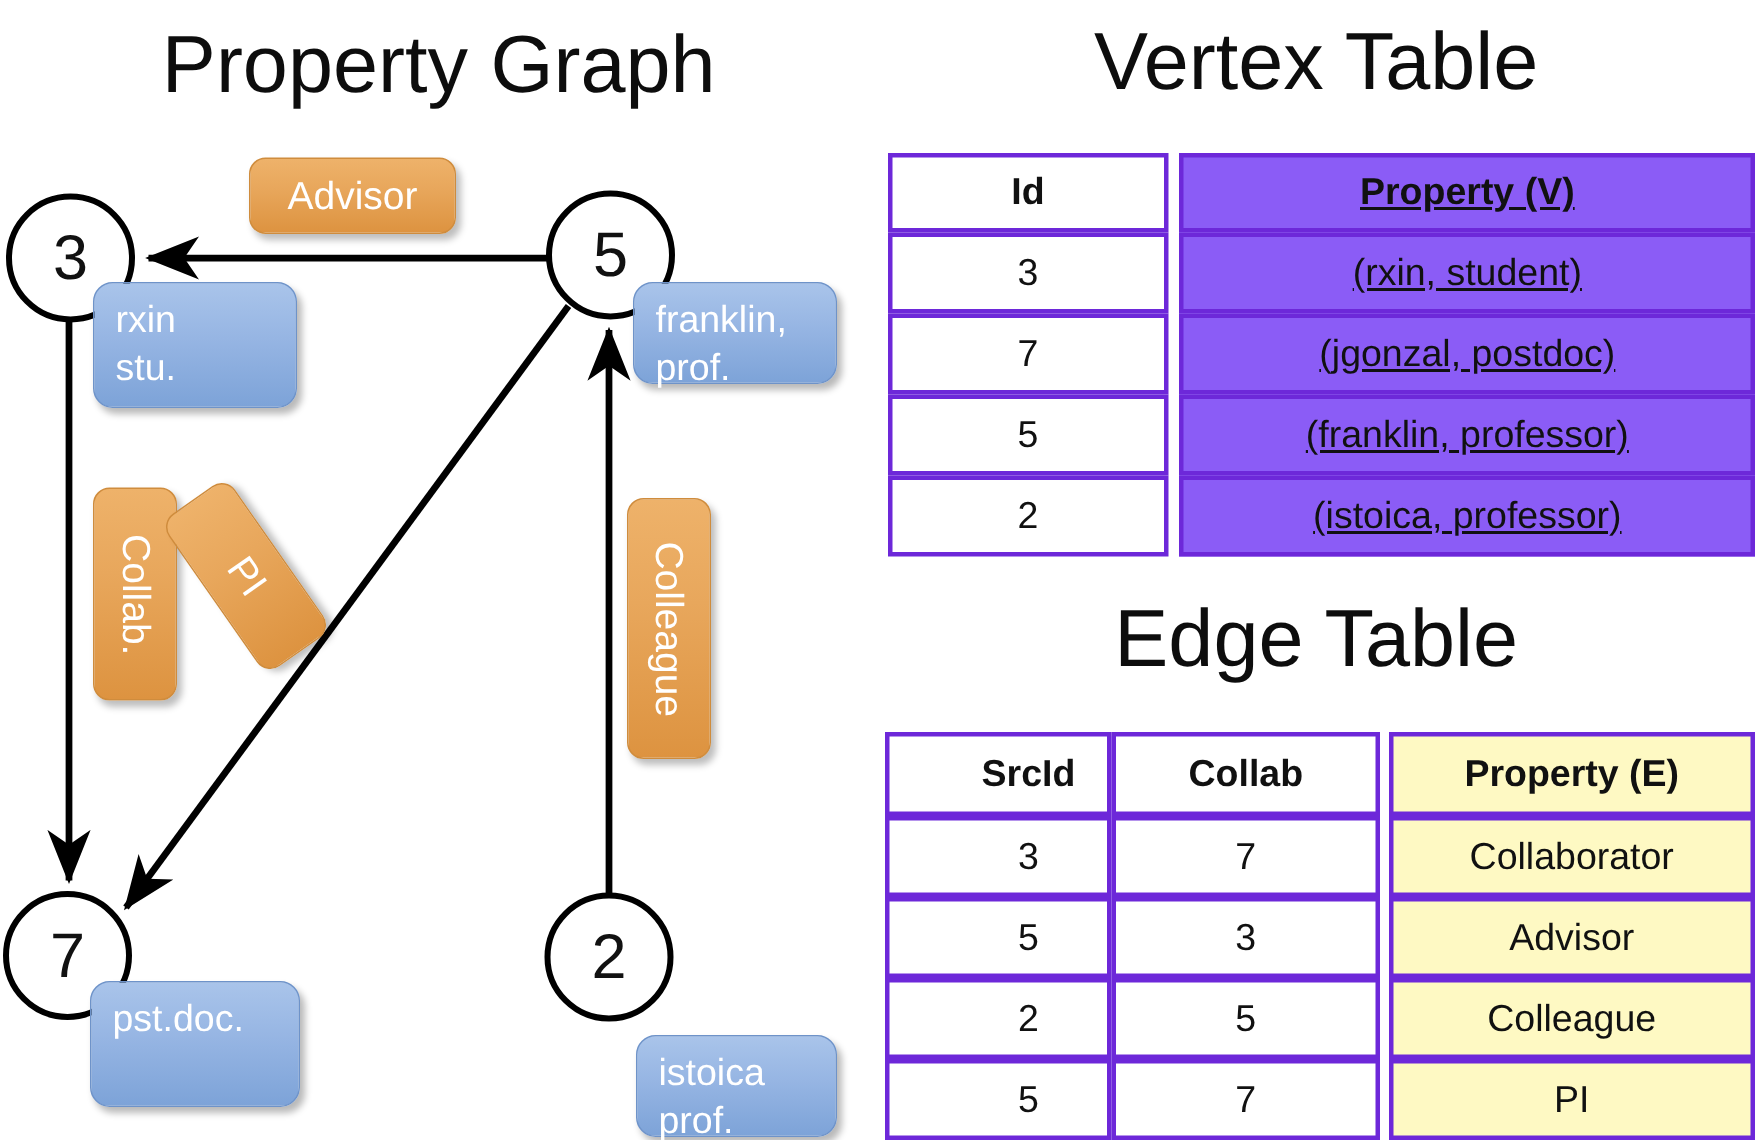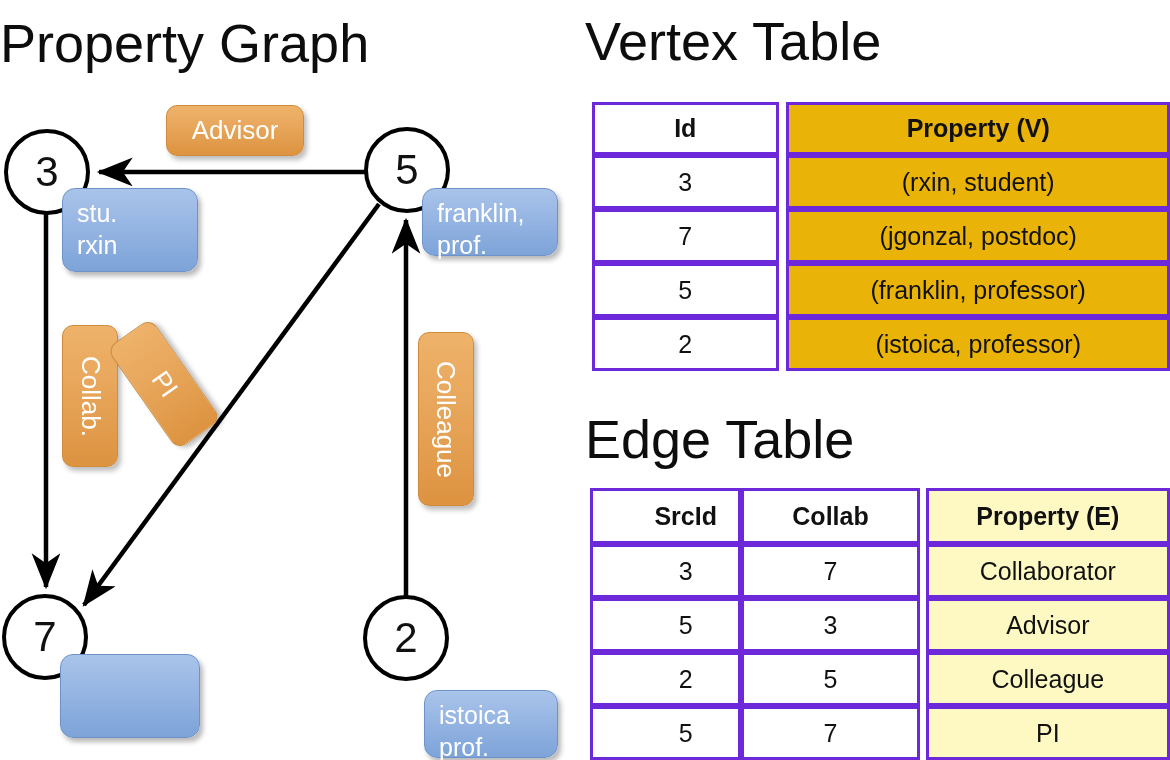--- a/index.html
+++ b/index.html
@@ -18,24 +18,25 @@
 
   
   .title {
     position: absolute;
     font-family: "Liberation Sans", sans-serif;
     font-weight: 300;
     font-size: 54px;
     letter-spacing: 0px;
     color: #0d0d0d;
     white-space: nowrap;
+    text-align: center;
   }
   #title-property-graph { left: 0px;   top: 12px;  width: 585px; }
   #title-vertex-table   { left: 585px; top: 10px;  width: 585px; }
-  #title-edge-table     { left: 585px; top: 395px; width: 585px; margin-top: 13px; }
+  #title-edge-table     { left: 585px; top: 395px; width: 585px; }
 
   
   #graph-panel {
     position: absolute;
     left: 0; top: 0;
     width: 585px; height: 760px;
   }
   #graph-svg {
     position: absolute;
     left: 0; top: 0;
@@ -142,21 +143,21 @@
     line-height: 1;
   }
   .data-table th {
     font-weight: 700;
     font-size: 25px;
   }
 
   
   #vertex-table { left: 592px; top: 102px; }
   #vertex-table .col-id   { width: 188px; }
-  #vertex-table .col-prop { width: 386px; background: #eab308; }
+  #vertex-table .col-prop { width: 386px; background: #8b5cf6; text-decoration: underline; }
   #vertex-table th.col-id { height: 53px; }
   #vertex-table td { height: 54px; }
   #vertex-table .gap { border: none; width: 8px; padding: 0; }
 
   
   #edge-table { left: 590px; top: 488px; }
   #edge-table .col-src  { width: 152px; padding-left: 40px; }
   #edge-table .col-dst  { width: 180px; }
   #edge-table .col-prop { width: 246px; background: #fef9c3; }
   #edge-table th { height: 56px; }
@@ -195,28 +196,29 @@
     <span>5</span>
   </div>
   <div class="vertex-node" id="node-7">
     <span>7</span>
   </div>
   <div class="vertex-node" id="node-2">
     <span>2</span>
   </div>
 
   <div class="prop-box" id="prop-rxin">
+    <div>rxin</div>
     <div>stu.</div>
-    <div>rxin</div>
   </div>
   <div class="prop-box" id="prop-franklin">
     <div>franklin,</div>
     <div>prof.</div>
   </div>
   <div class="prop-box" id="prop-jgonzal">
+    <div>pst.doc.</div>
   </div>
   <div class="prop-box" id="prop-istoica">
     <div>istoica</div>
     <div>prof.</div>
   </div>
 
   <div class="edge-label" id="label-advisor">
     <span class="htext">Advisor</span>
   </div>
   <div class="edge-label" id="label-collab">

